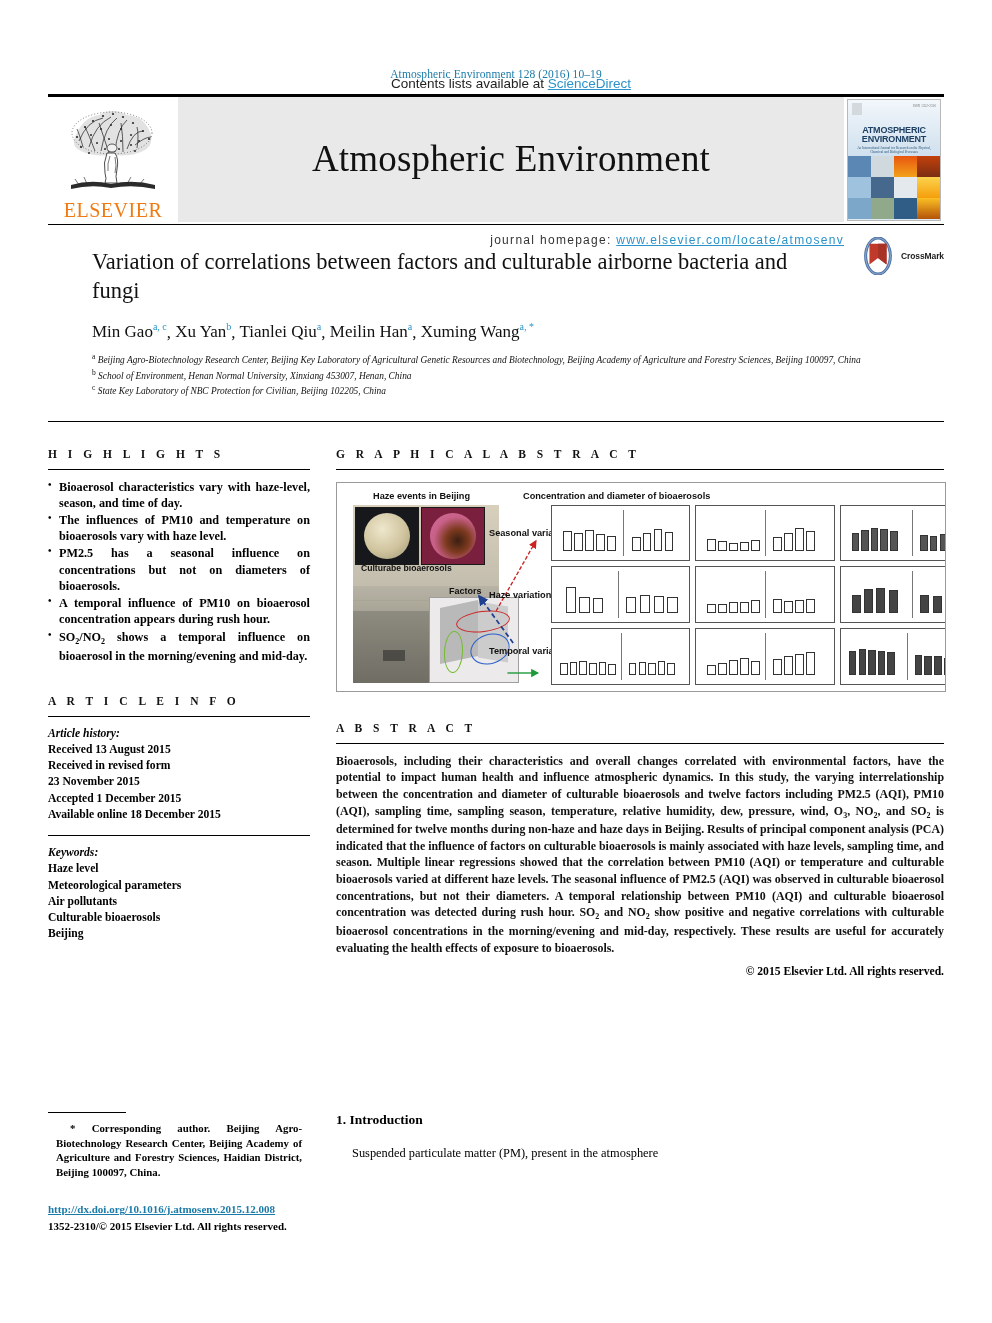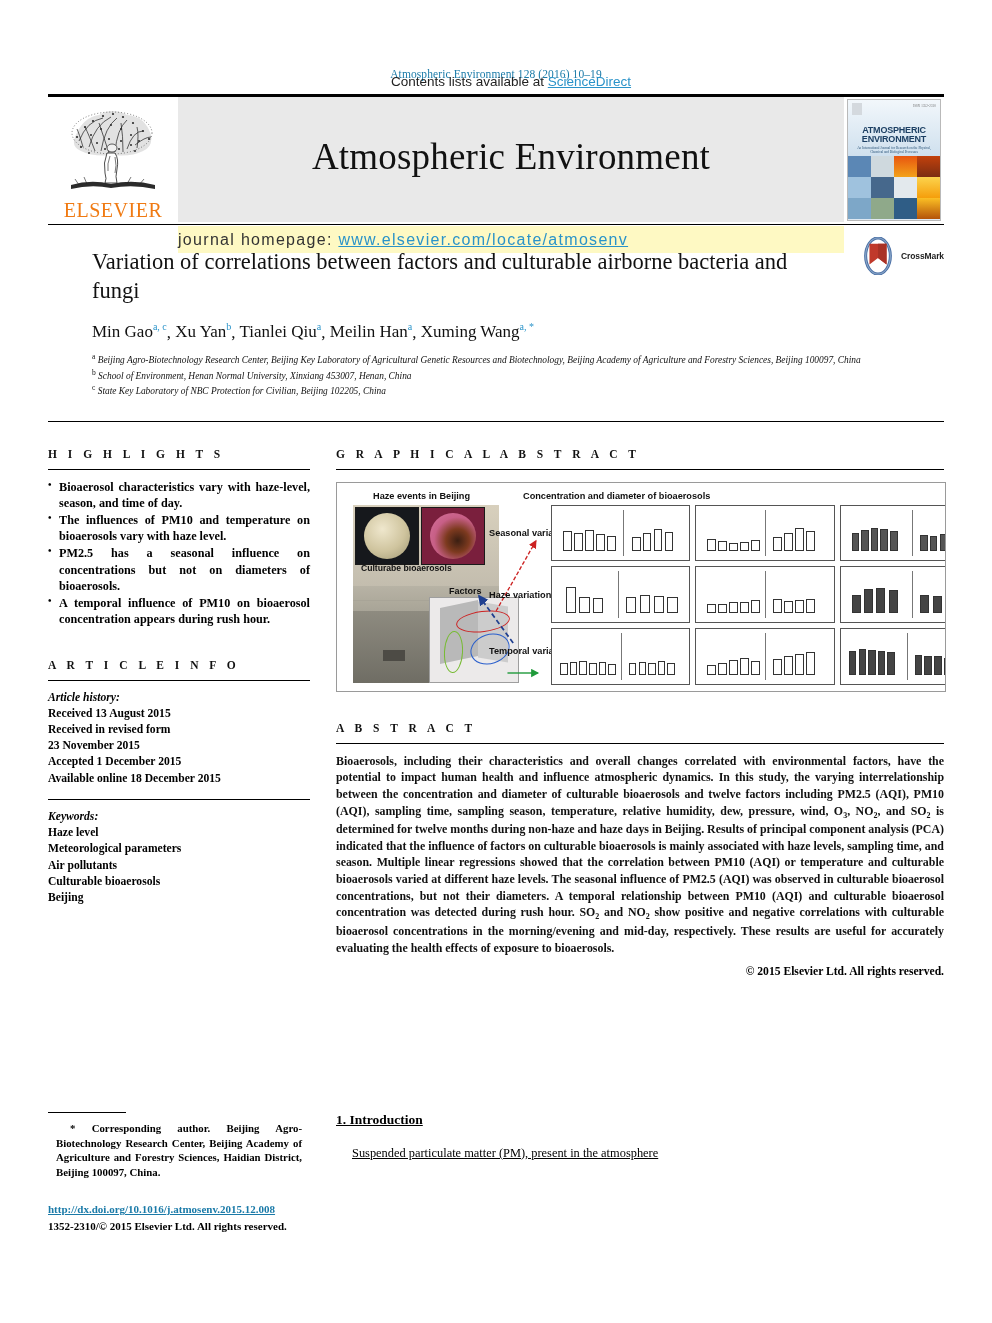--- a/index.html
+++ b/index.html
@@ -83,26 +83,26 @@
   .contents-line .sd { color: #2a93c9; }
   .journal-title {
     font-family: "Liberation Serif", serif;
     font-size: 37px;
     color: #111;
     margin: 14px 0 16px;
     letter-spacing: .2px;
   }
   .homepage-line {
     font-family: "Liberation Sans", sans-serif;
-    font-size: 16px;
+    font-size: 12px;
     letter-spacing: 1.3px;
     color: #333;
-    background: #fef9c3;
+    background: #ffffff;
     width: 100%;
-    text-align: left;
+    text-align: right;
     padding: 5px 0 4px;
     box-sizing: border-box;
   }
   .homepage-line .url { color: #2a93c9; }
   .banner-cover {
     width: 100px;
     flex: 0 0 100px;
     display: flex;
     align-items: center;
     justify-content: center;
@@ -339,21 +339,21 @@
     gap: 26px;
   }
   .foot-left { width: 262px; flex: 0 0 262px; font-size: 10.8px; line-height: 1.35; font-family:"Liberation Serif", serif; font-weight: bold; }
   .foot-rule { border-top: 1px solid #000; width: 78px; margin-bottom: 6px; }
   .foot-left p { margin: 8px; text-align: justify; }
   .foot-left .indent { text-indent: 14px; }
   .email-lbl { font-style: italic; }
   .link { color: #1a7aa8; }
   .doi-block { margin-top: 22px; font-size: 11px; line-height: 1.5; }
   .doi-link { color: #1a7aa8; }
-  .foot-right { flex: 1 1 auto; text-decoration: underline; }
+  .foot-right { flex: 1 1 auto; }
   .intro-head {
     font-family: "Liberation Serif", serif;
     font-weight: bold;
     font-size: 13.5px;
     margin: 0;
   }
   .intro-p {
     margin-top: 18px;
     font-size: 12.4px;
     font-family: "Liberation Serif", serif;
@@ -509,20 +509,21 @@
 
     <div class="col-left">
 
       <div class="sec-head">H I G H L I G H T S</div>
       <div class="sec-rule"></div>
       <ul class="highlights">
         <li><span>Bioaerosol characteristics vary with haze-level, season, and time of day.</span></li>
         <li><span>The influences of PM10 and temperature on bioaerosols vary with haze level.</span></li>
         <li><span>PM2.5 has a seasonal influence on concentrations but not on diameters of bioaerosols.</span></li>
         <li><span>A temporal influence of PM10 on bioaerosol concentration appears during rush hour.</span></li>
+        <li><span>SO<sub>2</sub>/NO<sub>2</sub> shows a temporal influence on bioaerosol in the morning/evening and mid-day.</span></li>
       </ul>
 
       <div style="height:30px"></div>
 
       <div class="sec-head">A R T I C L E   I N F O</div>
       <div class="sec-rule"></div>
       <div class="artinfo">
         <div class="lbl">Article history:</div>
         <div>Received 13 August 2015</div>
         <div>Received in revised form</div>

